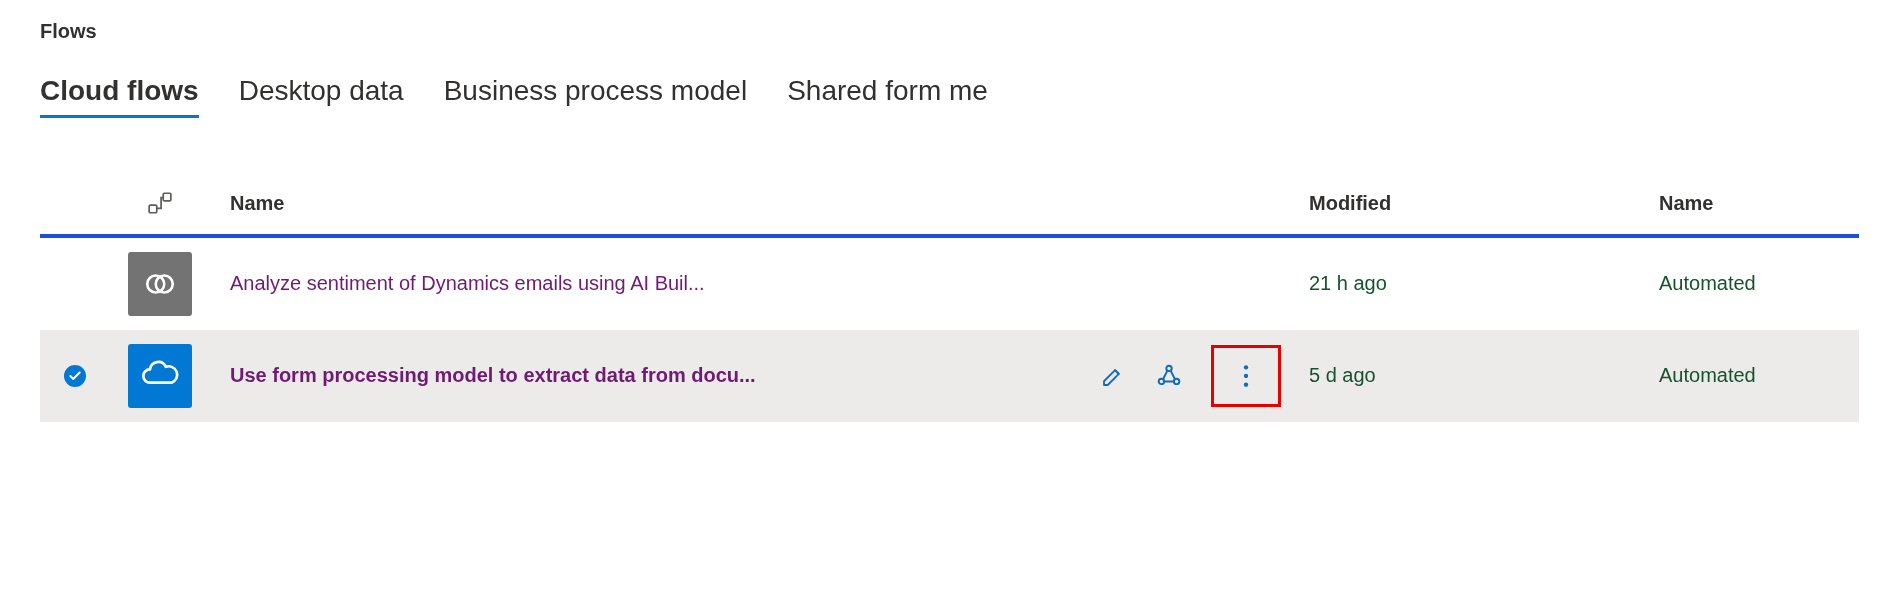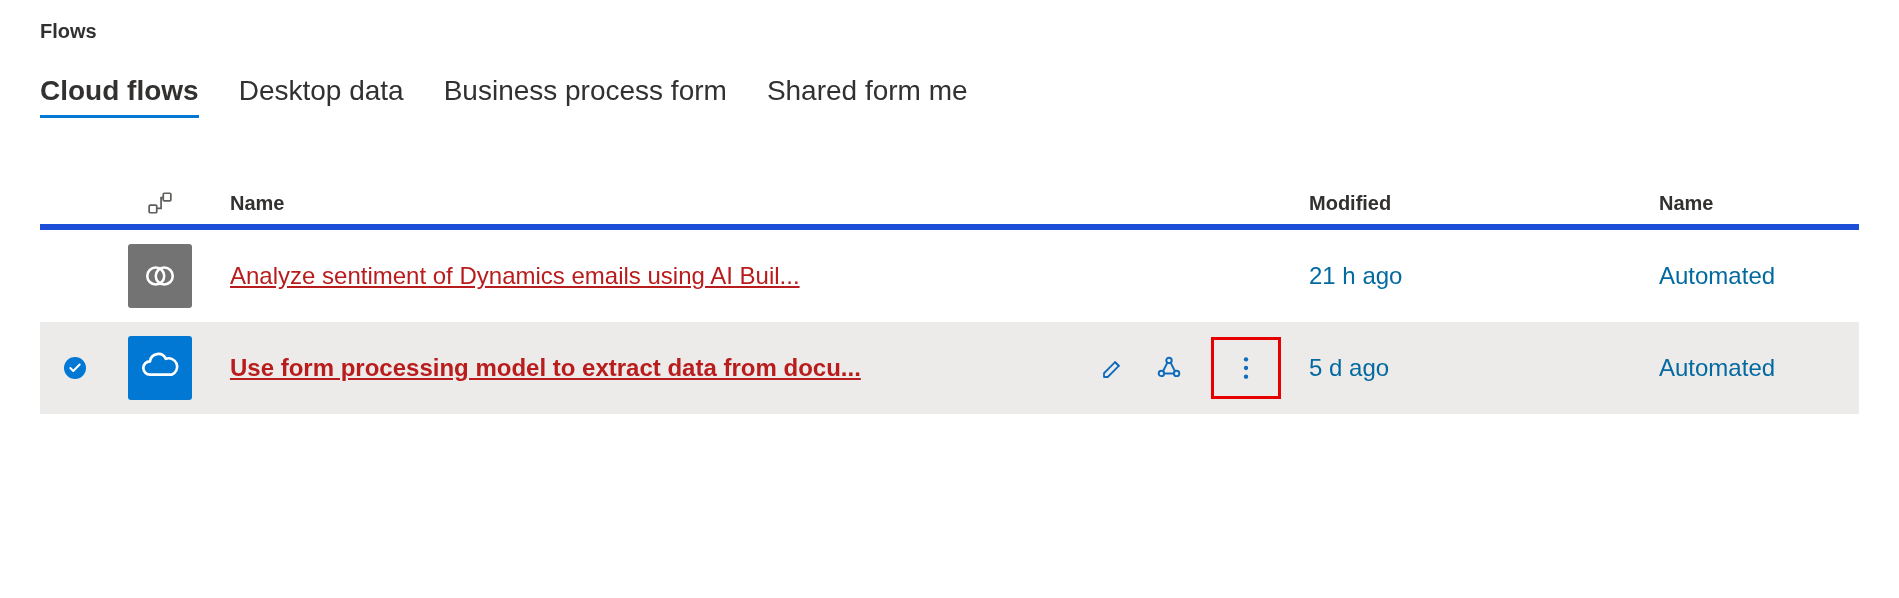--- a/index.html
+++ b/index.html
@@ -35,22 +35,22 @@
     .tab.active {
       font-weight: 600;
       border-bottom: 3px solid #0078d4;
     }
     .table {
       width: 100%;
     }
     .table-header {
       display: flex;
       align-items: center;
-      padding: 12px 0 8px 0;
-      border-bottom: 6px solid #1d4ed8;
+      padding: 12px 0 18px 0;
+      border-bottom: 4px solid #1d4ed8;
       text-align: center;
     }
     .col-select { width: 70px; display: flex; justify-content: center; }
     .col-icon { width: 100px; display: flex; justify-content: center; align-items: center; }
     .col-name { flex: 1; padding-left: 20px; display: flex; align-items: center; }
     .col-actions { width: 200px; display: flex; align-items: center; justify-content: flex-end; gap: 28px; padding-right: 8px; }
     .col-modified { width: 370px; padding-left: 20px; display: flex; align-items: center; }
     .col-type { width: 200px; padding-left: 0; display: flex; align-items: center; }
     .th {
       font-size: 20px;
@@ -75,27 +75,26 @@
       height: 64px;
       border-radius: 3px;
       display: flex;
       align-items: center;
       justify-content: center;
       color: #ffffff;
     }
     .flow-icon.gray { background: #737373; }
     .flow-icon.blue { background: #0078d4; }
     .cell-text {
-      font-size: 24px;
-      color: #0369a1;
+      font-size: 20px;
+      color: #14532d;
     }
     .cell-name {
-      font-size: 24px;
-      color: #b91c1c;
-      text-decoration: underline;
+      font-size: 20px;
+      color: #701a75;
     }
     .table-row.selected .cell-name {
       font-weight: 600;
     }
     .check-circle {
       width: 22px;
       height: 22px;
       border-radius: 50%;
       background: #0078d4;
       display: flex;
@@ -122,21 +121,21 @@
   </style>
 </head>
 <body>
 
 <div class="page">
   <h1 class="page-title">Flows</h1>
 
   <div class="tabs">
     <div class="tab active">Cloud flows</div>
     <div class="tab">Desktop data</div>
-    <div class="tab">Business process form</div>
+    <div class="tab">Business process model</div>
     <div class="tab">Shared form me</div>
   </div>
 
   <div class="table">
     <div class="table-header">
       <div class="col-select"></div>
       <div class="col-icon">
         <span class="header-icon">
           <svg class="svg-icon" width="26" height="26" viewBox="0 0 24 24" fill="none" stroke="currentColor" stroke-width="1.6">
             <rect x="2" y="14" width="7" height="7" rx="1"></rect>

